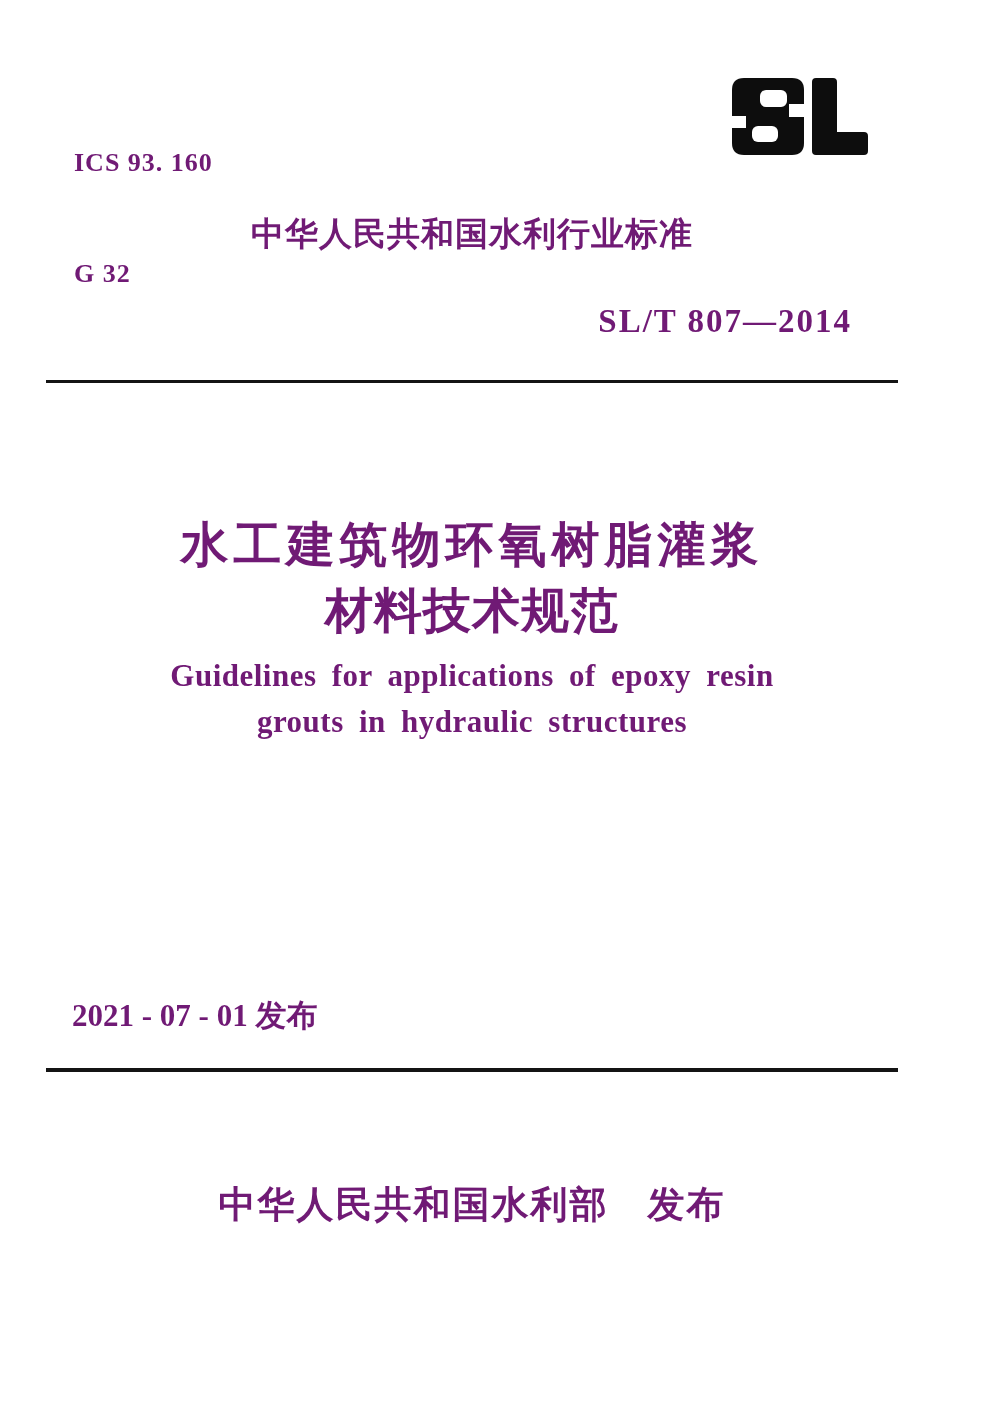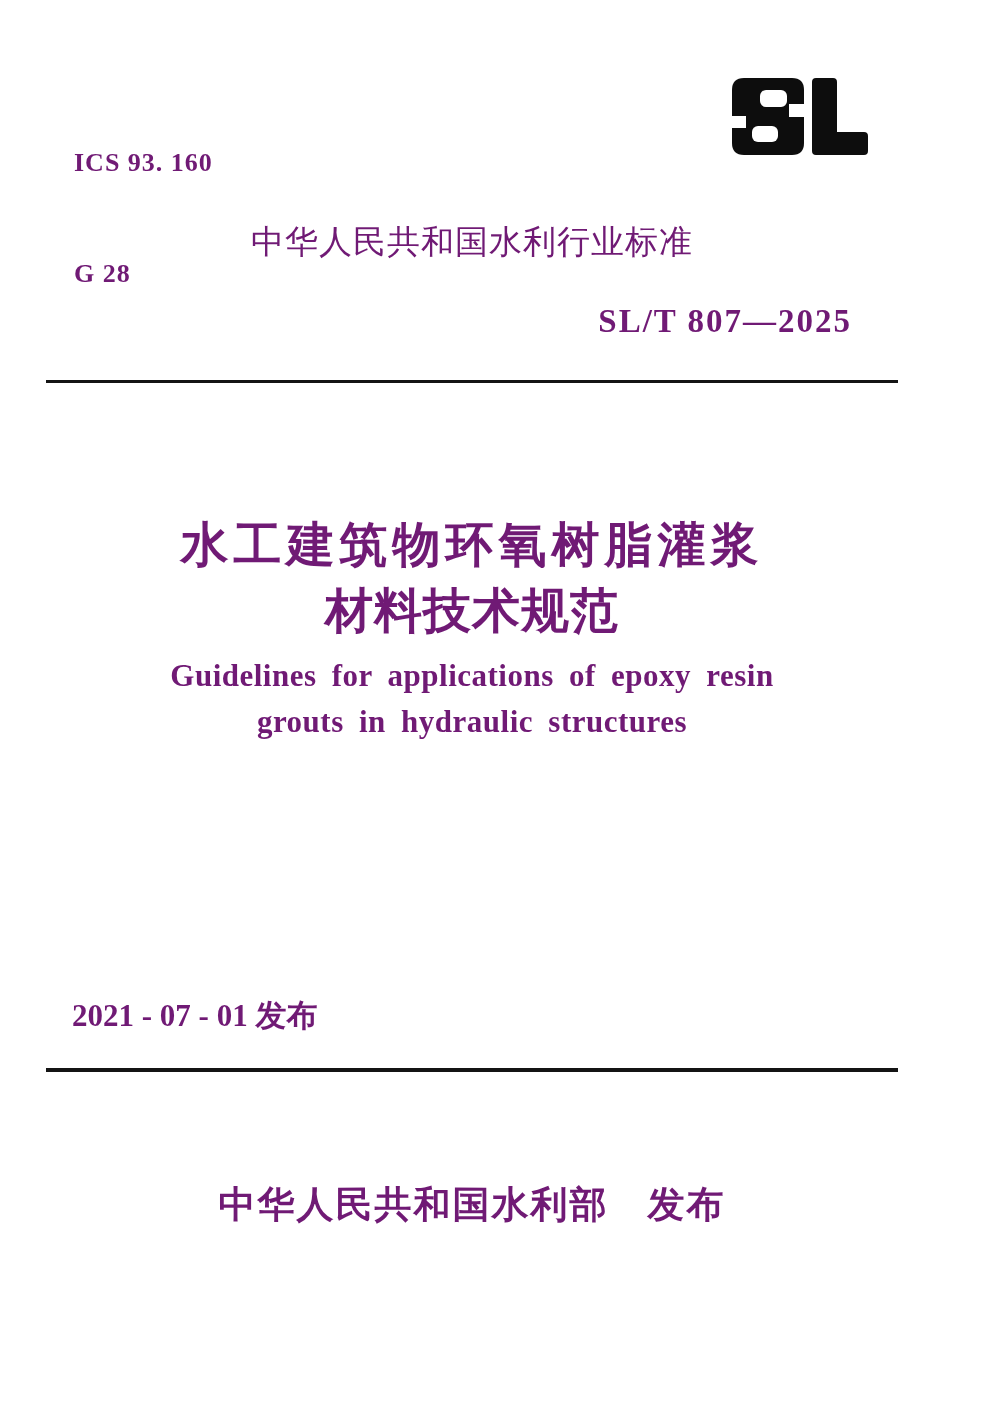--- a/index.html
+++ b/index.html
@@ -51,23 +51,23 @@
   }
 
   
   .content-col {
     left: 46px;
     width: 852px;
     text-align: center;
   }
 
   .std-type {
-    top: 220px;
+    top: 212px;
     font-size: 33px;
-    font-weight: normal;
+    font-weight: bold;
     letter-spacing: 1px;
   }
 
   .std-number {
     top: 303px;
     text-align: right;
     padding-right: 46px;
     box-sizing: border-box;
     font-size: 33px;
     font-weight: bold;
@@ -122,40 +122,40 @@
     white-space: pre;
   }
 </style>
 </head>
 <body>
 
 <div class="page">
 
   <div class="abs ics-block serif">
     <div>ICS 93. 160</div>
-    <div>G 28</div>
+    <div>G 32</div>
   </div>
 
   <div class="abs sl-logo">
     <span class="sr-only">SL</span>
     <svg width="136" height="77" viewBox="0 0 136 77" aria-hidden="true">
 
       <path fill="#0d0d0d" d="M12,0 H60 Q72,0 72,12 V65 Q72,77 60,77 H12 Q0,77 0,65 V12 Q0,0 12,0 Z"></path>
       <rect fill="#ffffff" x="28" y="12" width="27" height="17" rx="6"></rect>
       <rect fill="#ffffff" x="57" y="26" width="15" height="13"></rect>
       <rect fill="#ffffff" x="20" y="48" width="26" height="16" rx="6"></rect>
       <rect fill="#ffffff" x="0" y="38" width="14" height="12"></rect>
 
       <path fill="#0d0d0d" d="M84,0 H101 Q105,0 105,4 V54 H132 Q136,54 136,58 V73 Q136,77 132,77 H84 Q80,77 80,73 V4 Q80,0 84,0 Z"></path>
     </svg>
   </div>
 
   <div class="abs content-col std-type sans">中华人民共和国水利行业标准</div>
 
-  <div class="abs content-col std-number serif">SL/T 807—2025</div>
+  <div class="abs content-col std-number serif">SL/T 807—2014</div>
 
   <div class="abs rule rule-top"></div>
 
   <div class="abs content-col title-en serif">
     <div>Guidelines for applications of epoxy resin</div>
     <div>grouts in hydraulic structures</div>
   </div>
 
   <div class="abs content-col title-cn sans">
     <div class="line1">水工建筑物环氧树脂灌浆</div>

